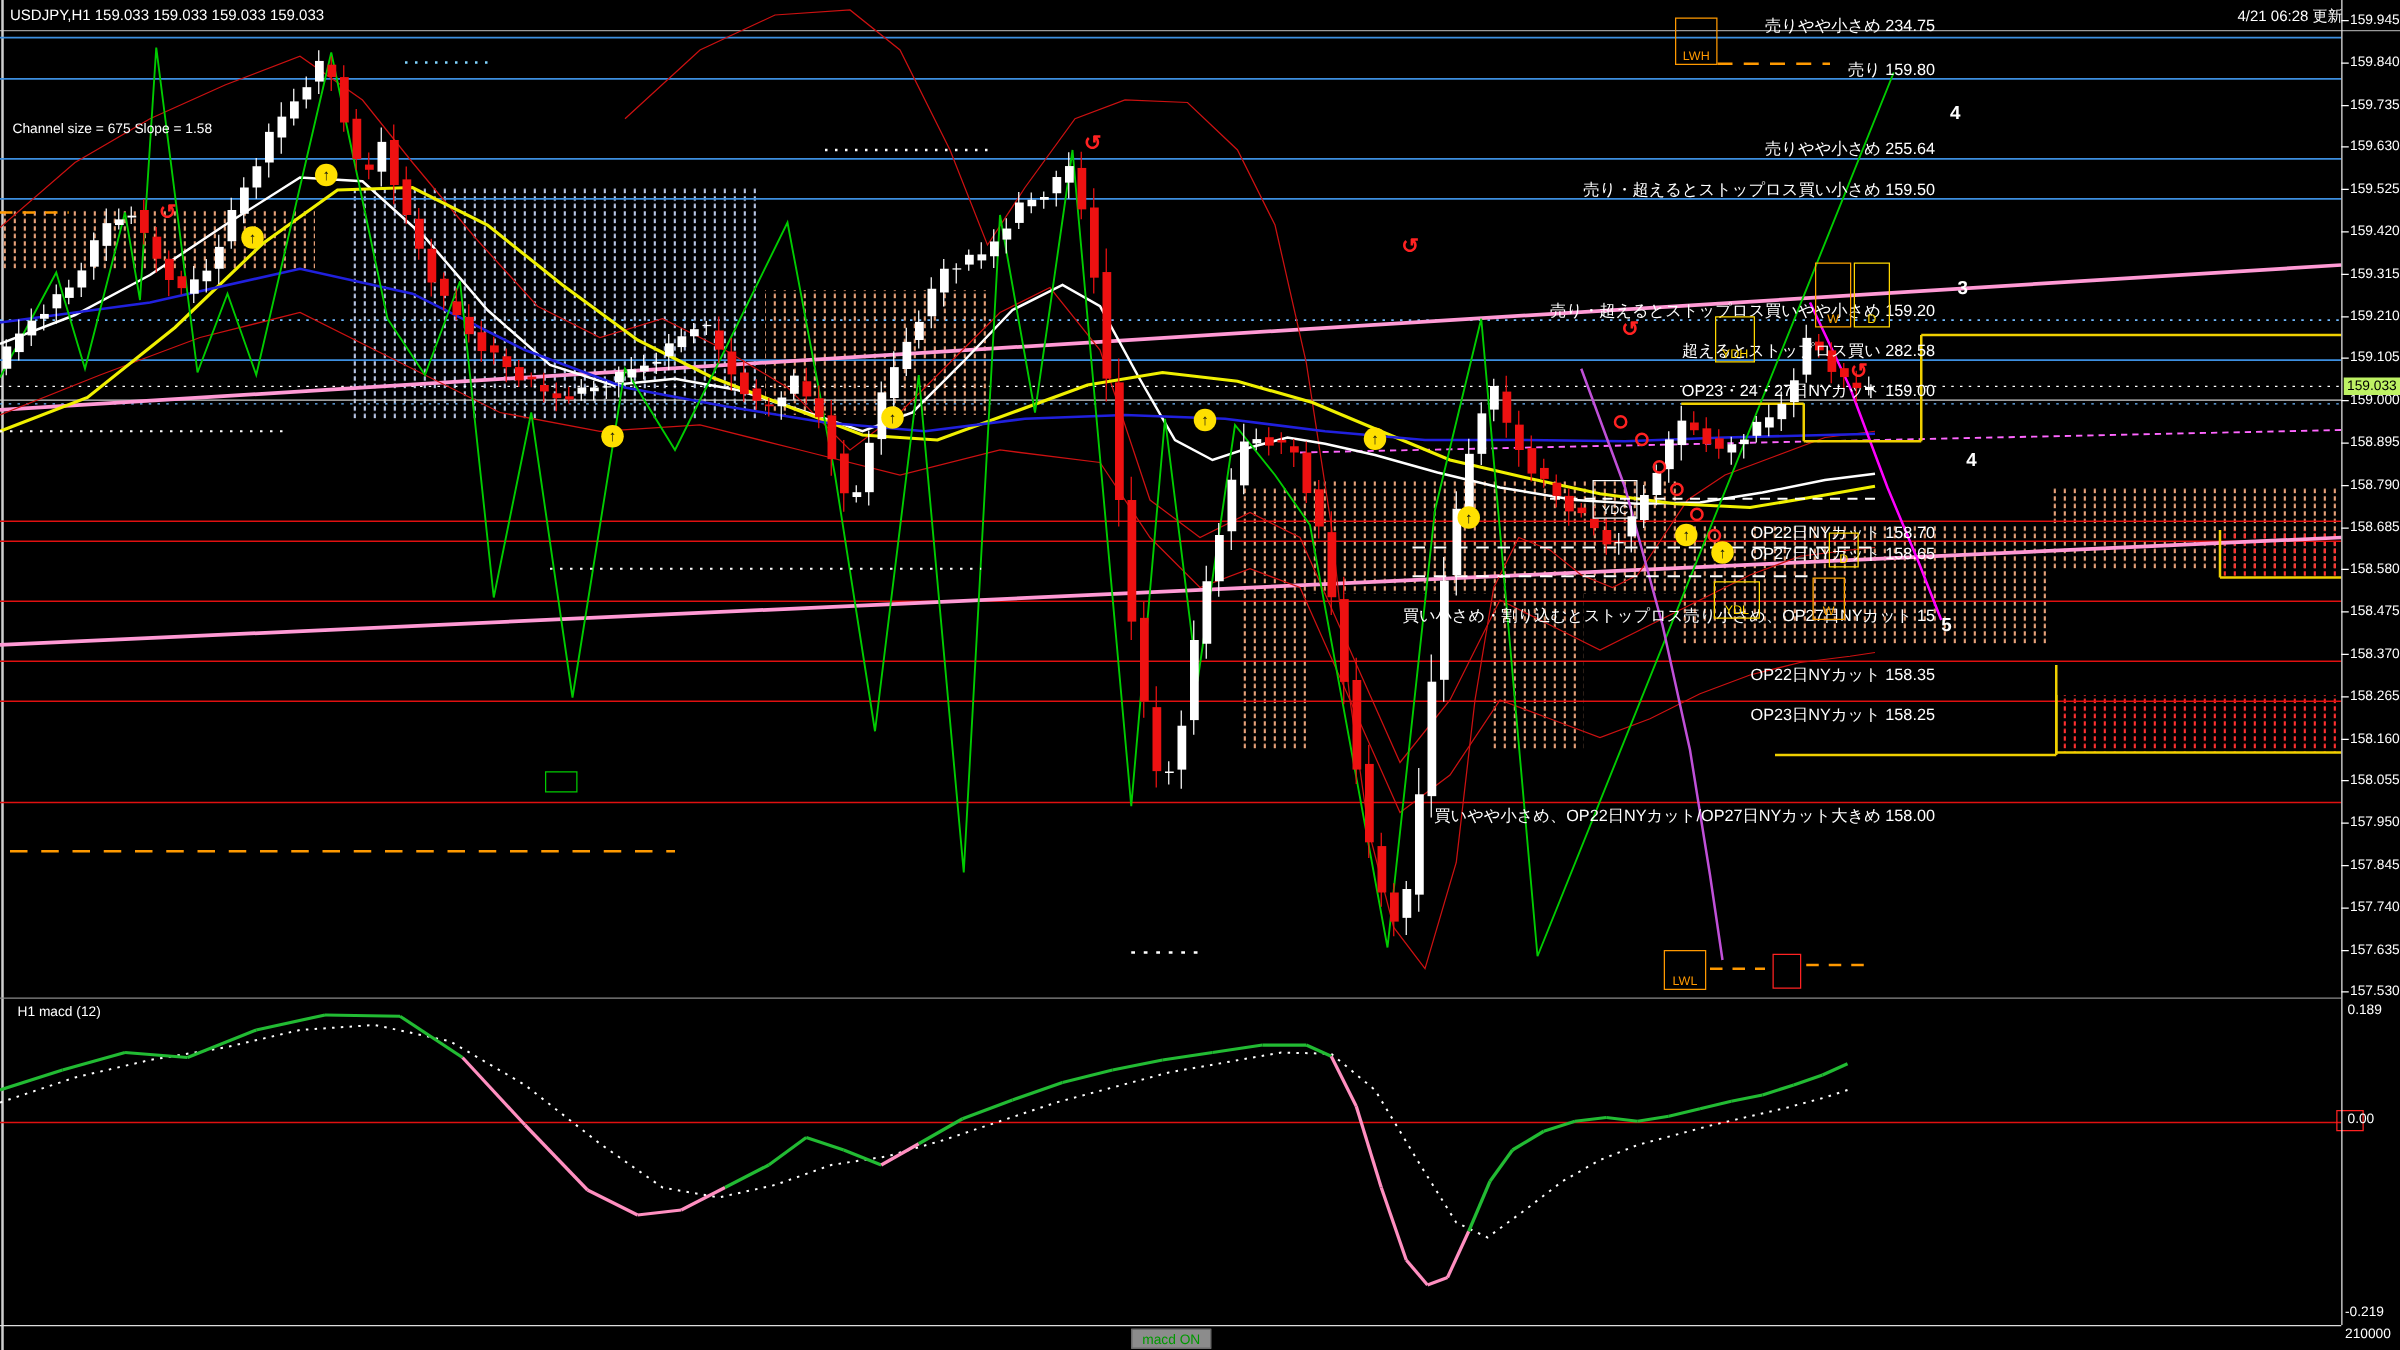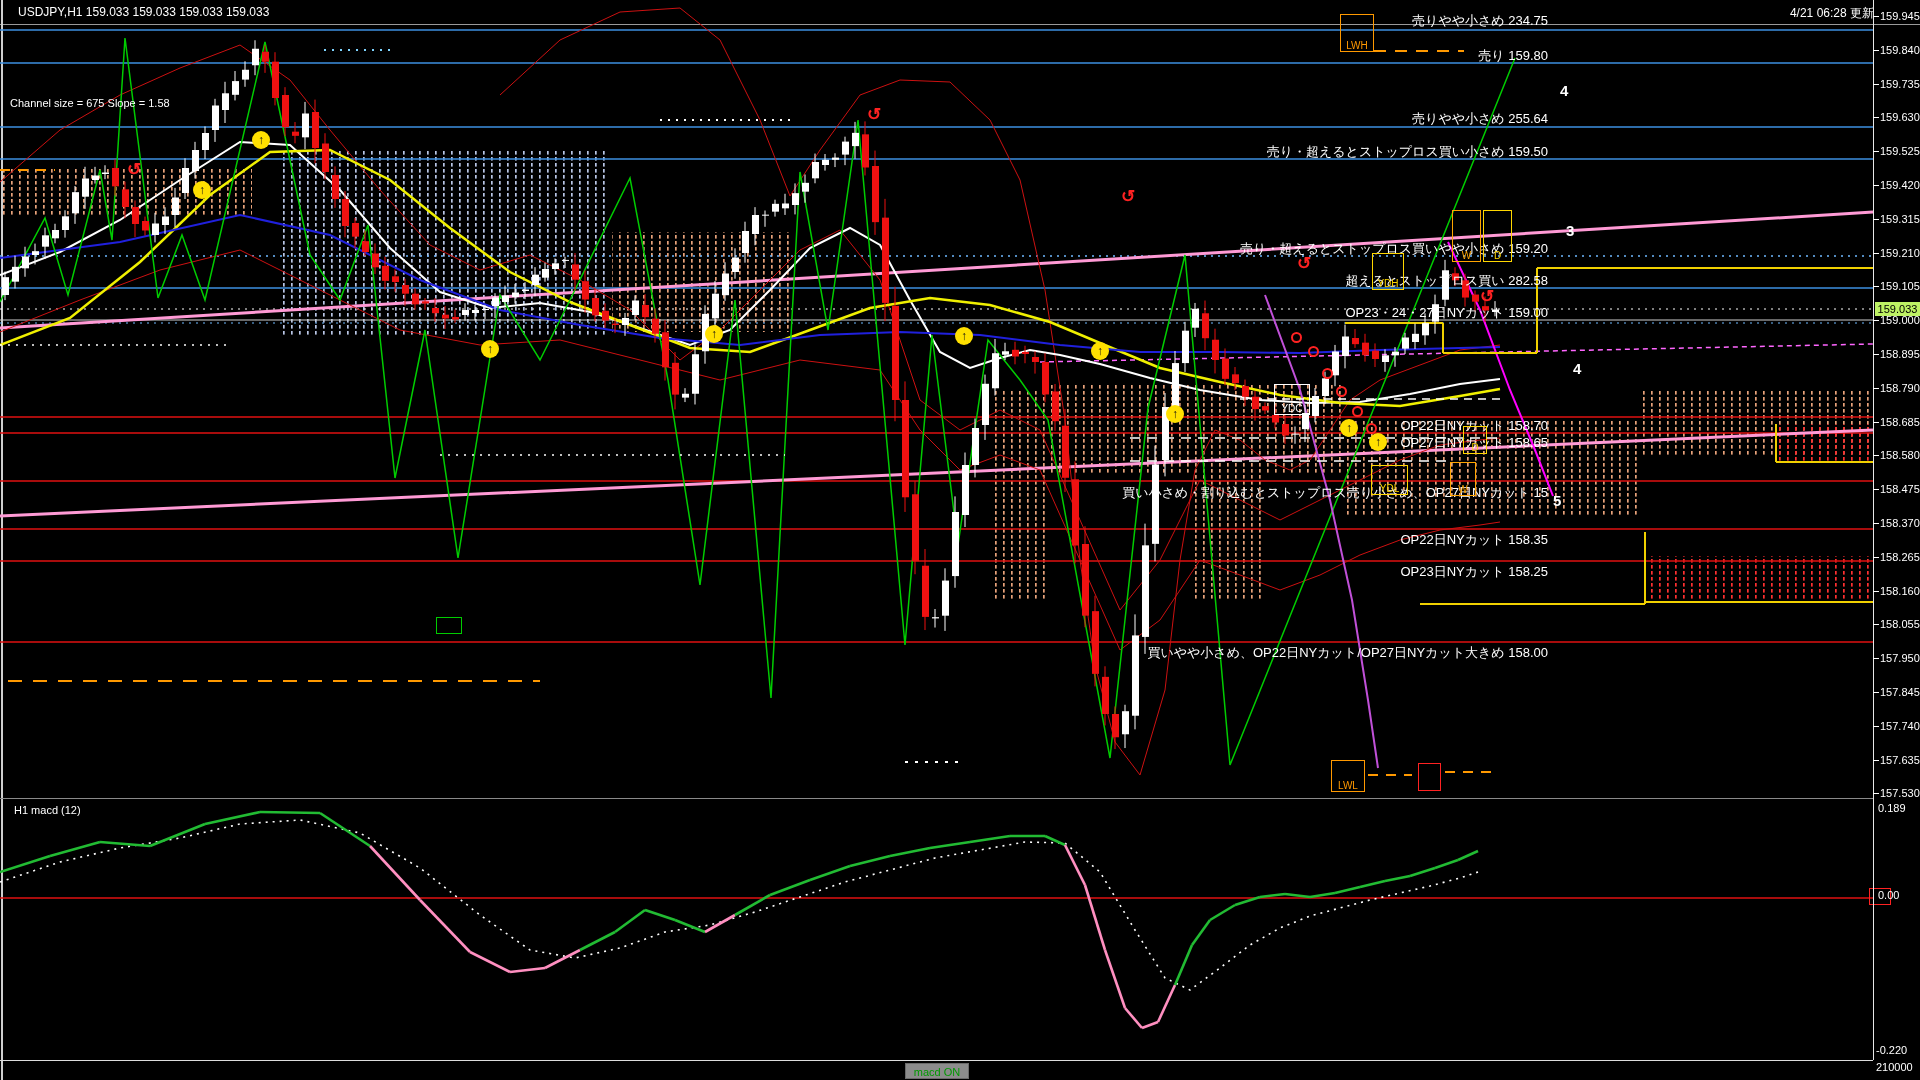--- a/index.html
+++ b/index.html
@@ -1,19 +1,19 @@
 <!DOCTYPE html>
 <html><head>
 <meta charset="utf-8">
 <style>
   html,body{margin:0;padding:0;background:#000;width:1920px;height:1080px;overflow:hidden;
     font-family:"Liberation Sans",sans-serif;-webkit-font-smoothing:none;}
   #stage{position:relative;width:1920px;height:1080px;background:#000;}
   .abs{position:absolute;}
-  #titlebar{left:0;top:0;width:1920px;height:24px;color:#fff;font-size:12px;line-height:24px;padding-left:18px;box-sizing:border-box;}
+  #titlebar{left:0;top:0;width:1920px;height:24px;color:#fff;font-size:12px;line-height:24px;padding-left:8px;box-sizing:border-box;}
   #updated{right:46px;top:5px;color:#fff;font-size:12px;white-space:nowrap;}
   #divider-top{left:0;top:24px;width:1920px;height:1px;background:#9a9a9a;}
   #left-border{left:1px;top:0;width:2px;height:1080px;background:#cfcfcf;}
   #watermark{left:60px;top:92px;color:#f2f2f2;font-size:54px;font-weight:bold;letter-spacing:4px;z-index:1;}
   #channel-label{left:10px;top:97px;color:#fff;font-size:11px;z-index:3;}
   #chart-svg{left:0;top:0;z-index:2;}
   .annotation{position:absolute;right:372px;color:#fff;font-size:13px;white-space:nowrap;z-index:4;text-align:right;}
   .axis-label{position:absolute;left:1880px;color:#fff;font-size:11px;white-space:nowrap;z-index:4;}
   .axis-tick{position:absolute;left:1873px;width:6px;height:1px;background:#fff;z-index:4;}
   #axis-line{left:1873px;top:0;width:1px;height:1060px;background:#e8e8e8;z-index:3;}
@@ -599,19 +599,19 @@
       <div class="wave-number" style="left: 1573px; top: 360px;">4</div>
       <div class="wave-number" style="left: 1553px; top: 492px;">5</div>
     </div>
   <div class="abs" id="green-box"></div>
 
   <div class="abs" id="macd-divider"></div>
   <div class="abs" id="macd-label">H1  macd (12)</div>
   <div class="abs macd-axis" id="macd-max">0.189</div>
   <div class="abs" id="macd-zero-box"></div>
   <div class="abs macd-axis" id="macd-zero">0.00</div>
-  <div class="abs macd-axis" id="macd-min">-0.220</div>
+  <div class="abs macd-axis" id="macd-min">-0.219</div>
   <div class="abs macd-axis" id="macd-scale">210000</div>
 
   <div class="abs" id="axis-line"></div>
   <div class="abs" id="timeline-top"></div>
   <div class="abs" id="macd-btn">macd ON</div>
 </div>
 
 </body></html>

